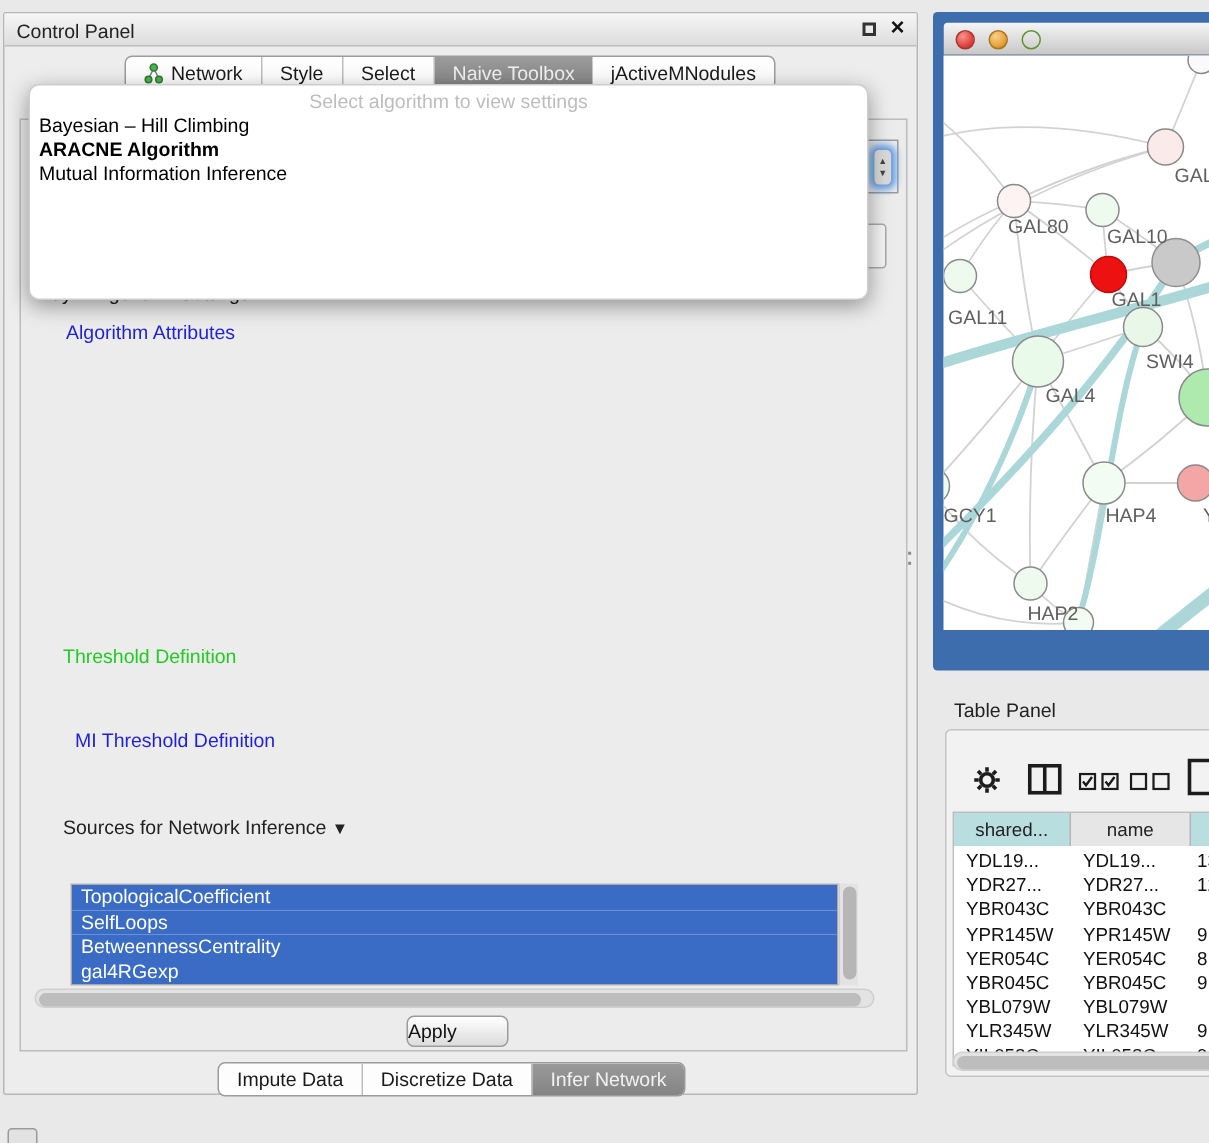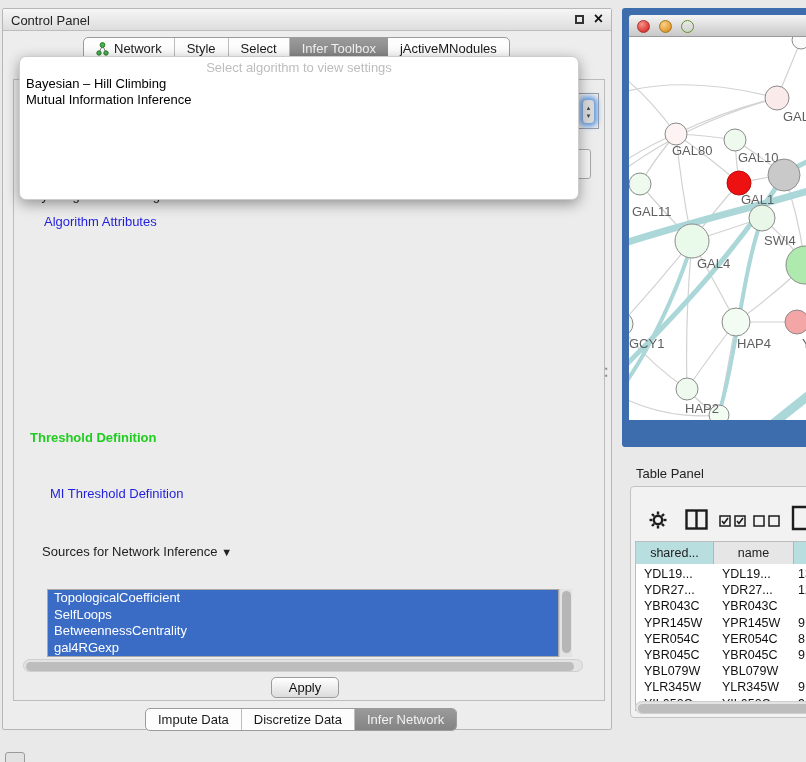--- a/index.html
+++ b/index.html
@@ -71,21 +71,21 @@
   .hscroll { position:absolute; height:13px; background:#e3e3e3; border:1px solid #cfcfcf; border-radius:7px; }
   .hthumb  { position:absolute; top:1.5px; height:9px; border-radius:5px; background:#bdbdbd; }
 
   #attr-list { left:44px; top:580px; width:512px; height:68px; background:#fff;
       border:1px solid #a9a9a9; overflow:hidden; z-index:2; }
   #attr-list .li { height:16.5px; line-height:16.5px; background:#3a6cc6; color:#fff;
       font-size:13px; padding-left:6px; }
 
   #apply-btn { left:268px; top:668px; width:68px; height:21px; border:1px solid #9b9b9b;
       border-radius:5px; background:linear-gradient(#ffffff,#dcdcdc); font-size:13px;
-      text-align:center; line-height:19px; color:#111; z-index:2; }
+      text-align:left; line-height:19px; color:#111; z-index:2; }
 
   .disclosure { font-size:12px; color:#111; }
 
   
   #netwin { left:622px; top:8px; width:200px; height:439px; background:#3d6dac; border-radius:3px; }
   #net-titlebar { left:7px; top:7px; width:193px; height:22px; border-radius:3px 3px 0 0;
       background:linear-gradient(#f5f5f5,#c8c8c8); border-bottom:1px solid #9a9a9a; }
   .light { position:absolute; top:4.5px; width:13px; height:13px; border-radius:50%; }
   #net-canvas { left:7px; top:29px; width:193px; height:383px; background:#ffffff; overflow:hidden; }
   #net-canvas svg text { font-family:"Liberation Sans",sans-serif; font-size:13px; fill:#5f5f5f; }
@@ -130,35 +130,36 @@
       </svg>
       <span>Network</span>
     </div>
     <div class="seg">
       <span>Style</span>
     </div>
     <div class="seg">
       <span>Select</span>
     </div>
     <div class="seg sel">
-      <span>Infer Toolbox</span>
+      <span>Naive Toolbox</span>
     </div>
     <div class="seg">
       <span>jActiveMNodules</span>
     </div>
   </div>
 
   <div id="frag-combo" class="abs">
     <div id="frag-spinner" class="abs">▲<br>▼</div>
   </div>
   <div id="frag-netcombo" class="abs">gal-filtered sif default node</div>
 
   <div id="alg-popup" class="abs">
     <div class="hint">Select algorithm to view settings</div>
     <div class="item">Bayesian – Hill Climbing</div>
+    <div class="item bold">ARACNE Algorithm</div>
     <div class="item">Mutual Information Inference</div>
   </div>
 
   <div id="outer-panel" class="abs"></div>
 
   <div class="groupbox" style="left:16px; top:186px; width:582px; height:480px;"></div>
   <span class="grouplabel" style="left:26px; top:179px; color:#222;">Cyni Algorithm Settings</span>
 
   <div class="vscroll" style="left:584px; top:189px; height:474px;">
     <div class="vthumb" style="top:3px; height:452px;"></div>
@@ -188,21 +189,21 @@
   <span class="fieldlabel" style="left:36px; top:350px;">DPI Tolerance [0,1]:</span>
   <div class="tfield" style="left:422px; top:346px; width:145px;">0.0</div>
 
   <span class="fieldlabel" style="left:36px; top:377px;">Mutual Information Steps:</span>
   <div class="tfield" style="left:422px; top:373px; width:145px;">6</div>
 
   <span class="fieldlabel" style="left:36px; top:399px;">Hub/Transcription Factor Definition</span>
   <span class="abs disclosure" style="left:276px; top:398px; font-size:14px;">▶</span>
 
   <div class="groupbox" style="left:26px; top:428px; width:548px; height:106px;"></div>
-  <span class="grouplabel green-label" style="left:24px; top:421px;font-weight:bold;">Threshold Definition</span>
+  <span class="grouplabel green-label" style="left:36px; top:421px;">Threshold Definition</span>
 
   <span class="fieldlabel" style="left:84px; top:458px;">Which threshold to use:</span>
   <div class="combo" style="left:232px; top:452px; width:300px;">
     <span>MI Threshold</span>
     <span class="spin">▲<br>▼</span>
   </div>
 
   <div class="groupbox" style="left:34px; top:484px; width:532px; height:46px;"></div>
   <span class="grouplabel blue-label" style="left:44px; top:477px;">MI Threshold Definition</span>
 

